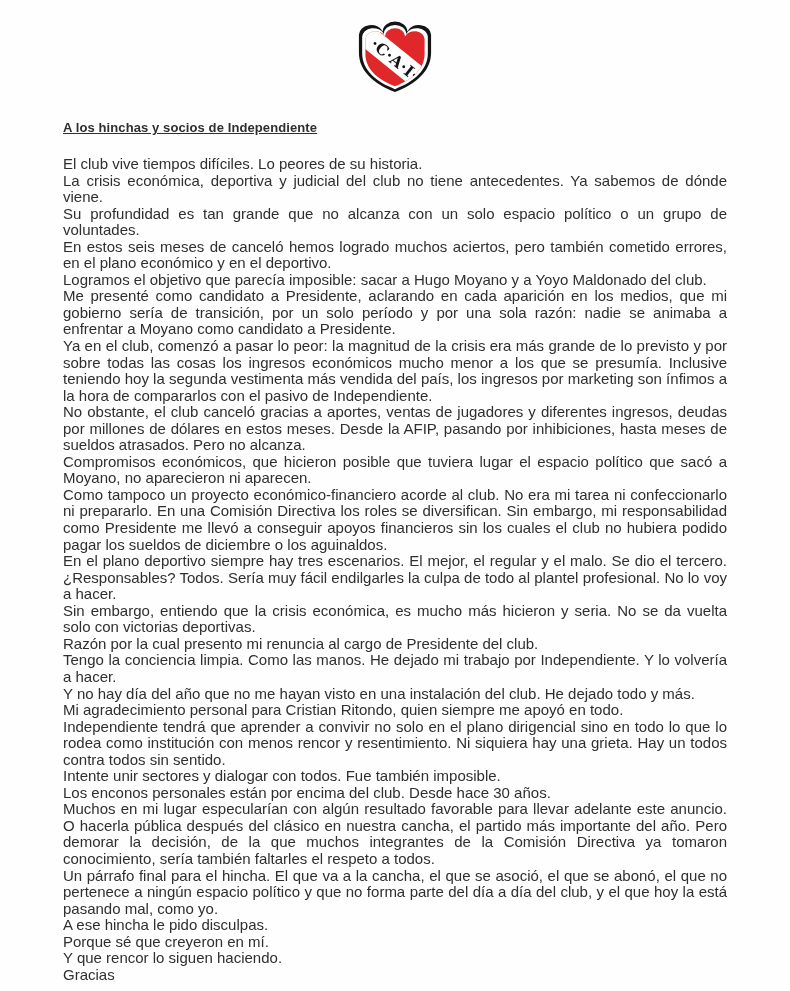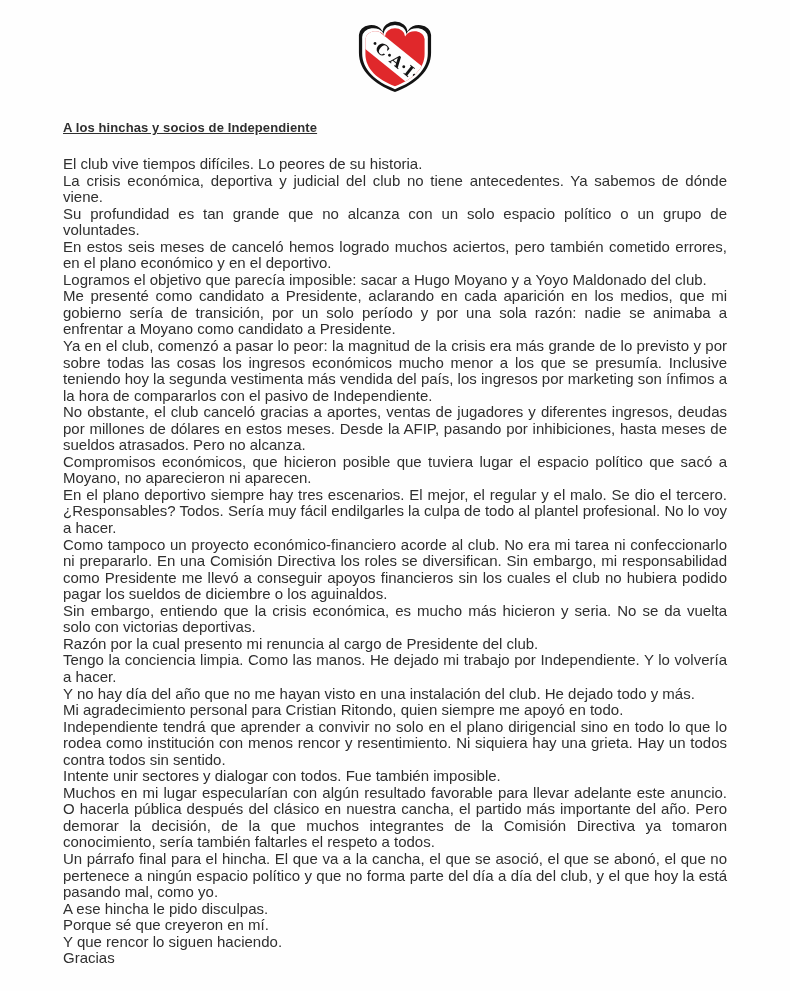--- a/index.html
+++ b/index.html
@@ -78,29 +78,30 @@
     <div class="body-text">
         <p class="para">El club vive tiempos difíciles. Lo peores de su historia.</p>
         <p class="para">La crisis económica, deportiva y judicial del club no tiene antecedentes. Ya sabemos de dónde viene.</p>
         <p class="para">Su profundidad es tan grande que no alcanza con un solo espacio político o un grupo de voluntades.</p>
         <p class="para">En estos seis meses de canceló hemos logrado muchos aciertos, pero también cometido errores, en el plano económico y en el deportivo.</p>
         <p class="para">Logramos el objetivo que parecía imposible: sacar a Hugo Moyano y a Yoyo Maldonado del club.</p>
         <p class="para">Me presenté como candidato a Presidente, aclarando en cada aparición en los medios, que mi gobierno sería de transición, por un solo período y por una sola razón: nadie se animaba a enfrentar a Moyano como candidato a Presidente.</p>
         <p class="para">Ya en el club, comenzó a pasar lo peor: la magnitud de la crisis era más grande de lo previsto y por sobre todas las cosas los ingresos económicos mucho menor a los que se presumía. Inclusive teniendo hoy la segunda vestimenta más vendida del país, los ingresos por marketing son ínfimos a la hora de compararlos con el pasivo de Independiente.</p>
         <p class="para">No obstante, el club canceló gracias a aportes, ventas de jugadores y diferentes ingresos, deudas por millones de dólares en estos meses. Desde la AFIP, pasando por inhibiciones, hasta meses de sueldos atrasados. Pero no alcanza.</p>
         <p class="para">Compromisos económicos, que hicieron posible que tuviera lugar el espacio político que sacó a Moyano, no aparecieron ni aparecen.</p>
+        <p class="para">Como tampoco un proyecto económico-financiero acorde al club. No era mi tarea ni confeccionarlo ni prepararlo. En una Comisión Directiva los roles se diversifican. Sin embargo, mi responsabilidad como Presidente me llevó a conseguir apoyos financieros sin los cuales el club no hubiera podido pagar los sueldos de diciembre o los aguinaldos.</p>
         <p class="para">En el plano deportivo siempre hay tres escenarios. El mejor, el regular y el malo. Se dio el tercero. ¿Responsables? Todos. Sería muy fácil endilgarles la culpa de todo al plantel profesional. No lo voy a hacer.</p>
-        <p class="para">Como tampoco un proyecto económico-financiero acorde al club. No era mi tarea ni confeccionarlo ni prepararlo. En una Comisión Directiva los roles se diversifican. Sin embargo, mi responsabilidad como Presidente me llevó a conseguir apoyos financieros sin los cuales el club no hubiera podido pagar los sueldos de diciembre o los aguinaldos.</p>
         <p class="para">Sin embargo, entiendo que la crisis económica, es mucho más hicieron y seria. No se da vuelta solo con victorias deportivas.</p>
         <p class="para">Razón por la cual presento mi renuncia al cargo de Presidente del club.</p>
         <p class="para">Tengo la conciencia limpia. Como las manos. He dejado mi trabajo por Independiente. Y lo volvería a hacer.</p>
         <p class="para">Y no hay día del año que no me hayan visto en una instalación del club. He dejado todo y más.</p>
         <p class="para">Mi agradecimiento personal para Cristian Ritondo, quien siempre me apoyó en todo.</p>
         <p class="para">Independiente tendrá que aprender a convivir no solo en el plano dirigencial sino en todo lo que lo rodea como institución con menos rencor y resentimiento. Ni siquiera hay una grieta. Hay un todos contra todos sin sentido.</p>
         <p class="para">Intente unir sectores y dialogar con todos. Fue también imposible.</p>
+        <p class="para">Los enconos personales están por encima del club. Desde hace 30 años.</p>
         <p class="para">Muchos en mi lugar especularían con algún resultado favorable para llevar adelante este anuncio. O hacerla pública después del clásico en nuestra cancha, el partido más importante del año. Pero demorar la decisión, de la que muchos integrantes de la Comisión Directiva ya tomaron conocimiento, sería también faltarles el respeto a todos.</p>
         <p class="para">Un párrafo final para el hincha. El que va a la cancha, el que se asoció, el que se abonó, el que no pertenece a ningún espacio político y que no forma parte del día a día del club, y el que hoy la está pasando mal, como yo.</p>
         <p class="para">A ese hincha le pido disculpas.</p>
         <p class="para">Porque sé que creyeron en mí.</p>
         <p class="para">Y que rencor lo siguen haciendo.</p>
         <p class="para">Gracias</p>
       </div>
     <p class="signature">FABIAN DOMAN – Socio 18210</p>
   </div>
 

